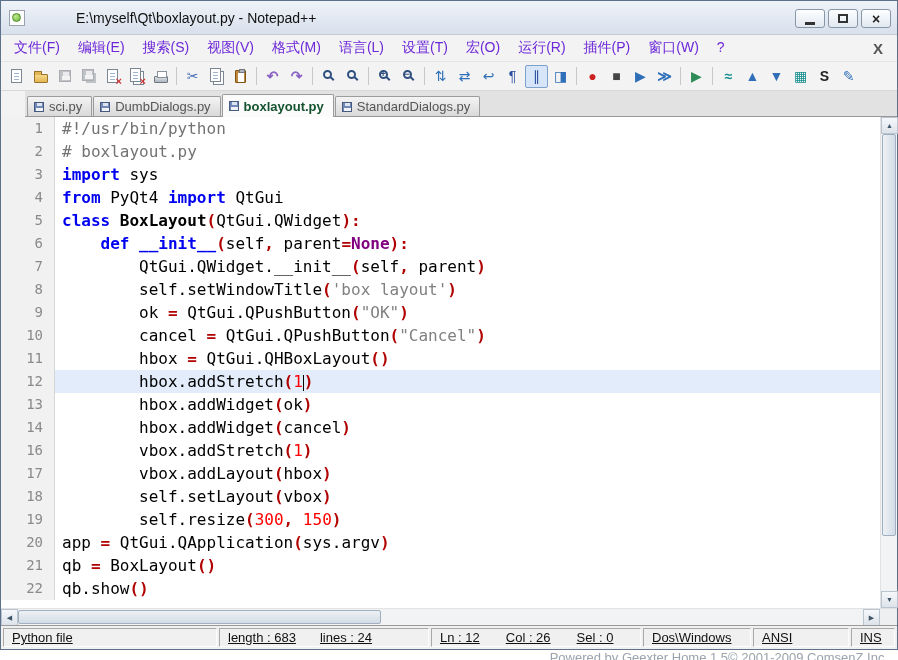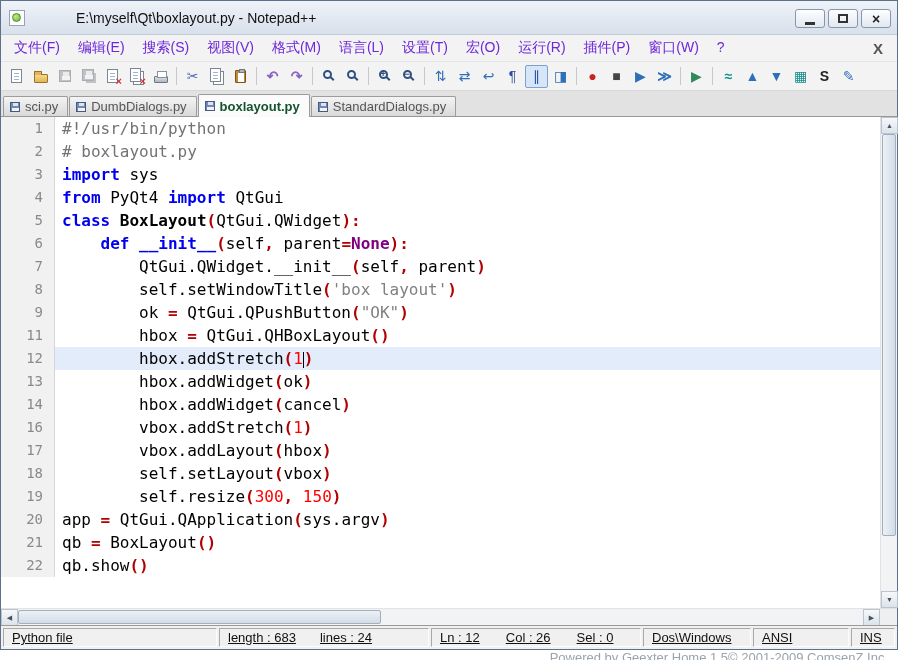--- a/index.html
+++ b/index.html
@@ -67,21 +67,21 @@
   .k-clipboard::after { content: ""; position: absolute; top: 2px; left: 2px; width: 6px; height: 9px; background: #fff; }
   .k-magnifier { width: 9px; height: 9px; border: 2px solid #2F4F7F; border-radius: 50%;
                  position: relative; margin: -3px 3px 0 0; }
   .k-magnifier::after { content: ""; position: absolute; width: 2px; height: 5px; background: #2F4F7F;
                  right: -3px; bottom: -4px; transform: rotate(-45deg); }
   .k-magnifier.plus::before  { content: "+"; position: absolute; top: -3px; left: 0; font-size: 9px; font-weight: bold; color: #2F4F7F; }
   .k-magnifier.minus::before { content: "−"; position: absolute; top: -3px; left: 0; font-size: 9px; font-weight: bold; color: #2F4F7F; }
 
   
   .tabbar { height: 26px; flex: 0 0 26px; display: flex; align-items: flex-end;
-            background: #E2E2E2; border-bottom: 1px solid #989898; padding: 3px 2px 0 2px; }
+            background: #E2E2E2; border-bottom: 1px solid #989898; padding: 3px 2px 0 2px; margin-left: 24px; }
   .tab { display: flex; align-items: center; gap: 5px; padding: 0 9px 0 6px;
          background: linear-gradient(#F4F4F4,#D9D9D9); border: 1px solid #9C9C9C; border-bottom: none;
          margin-right: 1px; font-size: 13px; color: #555; height: 20px; border-radius: 2px 2px 0 0; white-space: nowrap; }
   .tab.active { background: #FBFBFB; color: #14532d; font-weight: bold; height: 23px;
                 position: relative; z-index: 2; margin-bottom: -1px; }
   .tabfl { width: 10px; height: 10px; background: #7188B8; border: 1px solid #46597F; position: relative; flex: 0 0 10px; }
   .tabfl::before { content: ""; position: absolute; top: 0; left: 2px; width: 5px; height: 3px; background: #DCE4F0; }
   .tabfl::after  { content: ""; position: absolute; bottom: 0; left: 1px; width: 7px; height: 3px; background: #EFF2F7; }
 
   
@@ -342,20 +342,24 @@
           </div>
           <div class="eline">
             <div class="ln">8</div>
             <div class="code"><span class="tx">        self.setWindowTitle</span><span class="op">(</span><span class="st">'box layout'</span><span class="op">)</span></div>
           </div>
           <div class="eline">
             <div class="ln">9</div>
             <div class="code"><span class="tx">        ok </span><span class="op">=</span><span class="tx"> QtGui.QPushButton</span><span class="op">(</span><span class="st">"OK"</span><span class="op">)</span></div>
           </div>
           <div class="eline">
+            <div class="ln">10</div>
+            <div class="code"><span class="tx">        cancel </span><span class="op">=</span><span class="tx"> QtGui.QPushButton</span><span class="op">(</span><span class="st">"Cancel"</span><span class="op">)</span></div>
+          </div>
+          <div class="eline">
             <div class="ln">11</div>
             <div class="code"><span class="tx">        hbox </span><span class="op">=</span><span class="tx"> QtGui.QHBoxLayout</span><span class="op">()</span></div>
           </div>
           <div class="eline cur">
             <div class="ln">12</div>
             <div class="code"><span class="tx">        hbox.addStretch</span><span class="op">(</span><span class="nu">1</span><span class="ca"></span><span class="op">)</span></div>
           </div>
           <div class="eline">
             <div class="ln">13</div>
             <div class="code"><span class="tx">        hbox.addWidget</span><span class="op">(</span><span class="tx">ok</span><span class="op">)</span></div>

